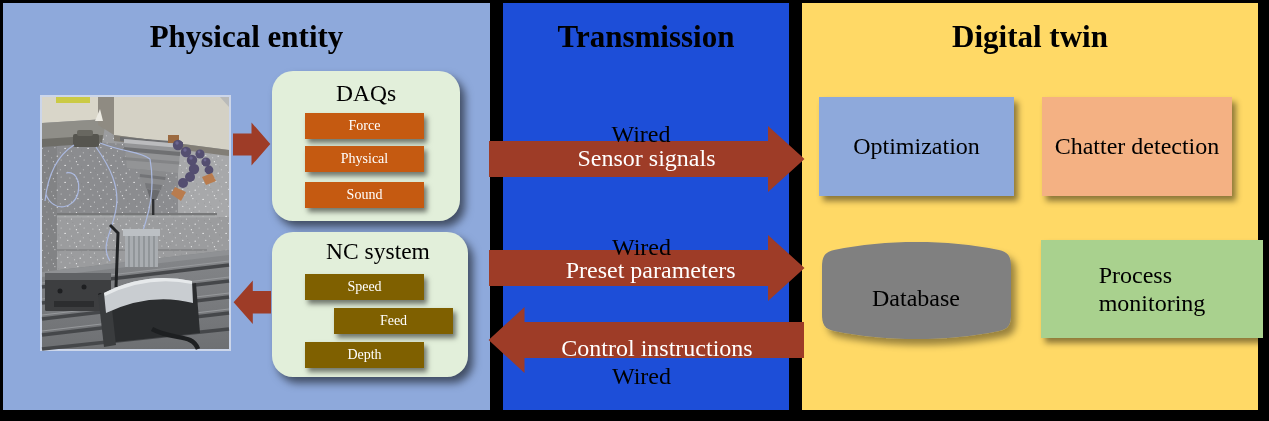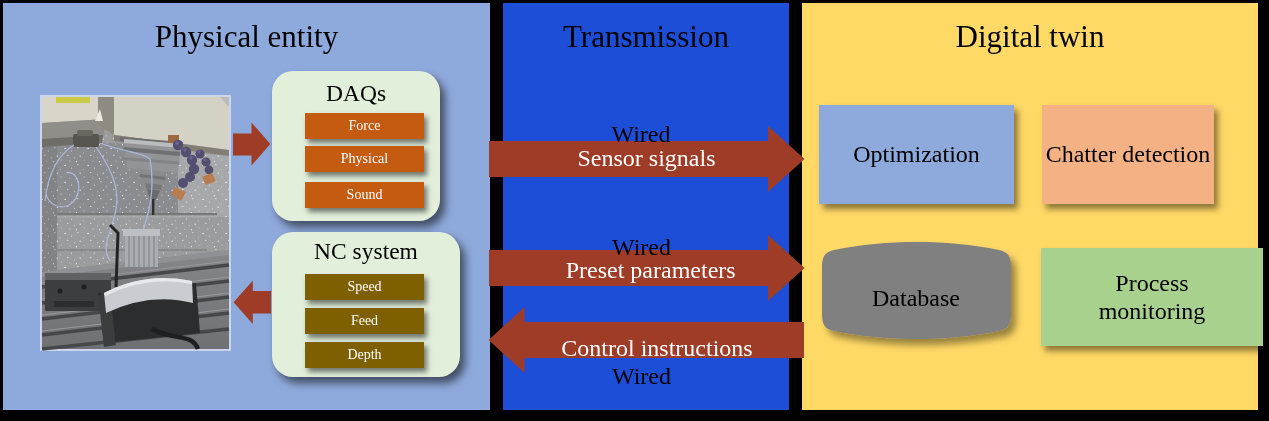--- a/index.html
+++ b/index.html
@@ -3,33 +3,33 @@
 <meta charset="utf-8">
 <style>
   html,body{margin:0;padding:0;}
   body{width:1269px;height:421px;background:#000;position:relative;overflow:hidden;
        font-family:"Liberation Serif", serif;}
   .panel{position:absolute;top:3px;height:407px;}
   .blue{left:3px;width:487px;background:#8EA9DB;}
   .green{left:503px;width:286px;background:#1d4ed8;}
   .yellow{left:802px;width:456px;background:#FFD966;}
   .title{position:absolute;top:15.5px;width:100%;text-align:center;
-         font-weight:normal;font-size:31px;color:#000;}
+         font-weight:bold;font-size:31px;color:#000;}
   .abs{position:absolute;}
   .roundbox{position:absolute;background:#E2EFDA;border-radius:21px;
             box-shadow:5px 6px 9px rgba(0,0,0,0.55);}
   .rbtitle{position:absolute;width:100%;text-align:center;font-size:23.5px;color:#000;line-height:1;}
   .btn{position:absolute;left:33px;width:119px;height:26px;text-align:center;
        color:#fff;font-size:14px;line-height:26px;
        box-shadow:3px 4px 5px rgba(0,0,0,0.5);}
   .orange{background:#C55A11;}
   .olive{background:#7F6000;}
   .dtbox{position:absolute;width:195px;height:99px;display:flex;align-items:center;
-         justify-content:center;text-align:center;font-size:24px;color:#000;
-         box-shadow:4px 5px 6px rgba(0,0,0,0.45);line-height:1.05;margin-top:8px;}
+         justify-content:center;text-align:left;font-size:24px;color:#000;
+         box-shadow:4px 5px 6px rgba(0,0,0,0.45);line-height:1.05;}
   .midlabel{position:absolute;text-align:center;font-size:24px;color:#000;white-space:nowrap;line-height:1;margin-top:8px;}
   .arrlabel{position:absolute;text-align:center;font-size:24px;color:#fff;white-space:nowrap;z-index:5;line-height:1;}
 </style>
 </head>
 <body>
 
 <div class="panel blue">
     <div class="title">Physical entity</div>
   </div>
 <div class="panel green">
@@ -173,31 +173,31 @@
     <line x1="99" y1="140" x2="99" y2="172"></line>
     <line x1="104" y1="140" x2="104" y2="172"></line>
     <line x1="109" y1="140" x2="109" y2="172"></line>
     <line x1="114" y1="140" x2="114" y2="172"></line>
   </g>
   <rect x="83" y="134" width="37" height="7" fill="#bcc0c4"></rect>
 
   <path d="M112,234 C 134,246 152,238 158,254" stroke="#1d1f21" stroke-width="4.5" fill="none"></path>
 </svg>
 
-<div class="roundbox" style="left:272px;top:71px;width:168px;height:150px;text-decoration:underline;">
+<div class="roundbox" style="left:272px;top:71px;width:188px;height:150px;text-decoration:underline;">
   <div class="rbtitle" style="top:10.5px;">DAQs</div>
   <div class="btn orange" style="top:41.5px;">Force</div>
   <div class="btn orange" style="top:75.2px;">Physical</div>
   <div class="btn orange" style="top:110.5px;">Sound</div>
 </div>
 
-<div class="roundbox" style="left:272px;top:232px;width:188px;height:145px;">
+<div class="roundbox" style="left:272px;top:232px;width:188px;height:145px;padding-left:8px;">
   <div class="rbtitle" style="top:7.7px;">NC system</div>
   <div class="btn olive" style="top:41.5px;">Speed</div>
-  <div class="btn olive" style="top:75.5px;">Feed</div>
+  <div class="btn olive" style="top:75.5px;margin-left:29px;">Feed</div>
   <div class="btn olive" style="top:110px;">Depth</div>
 </div>
 
 <svg class="abs" style="left:230px;top:118px;" width="44" height="52" viewBox="0 0 44 52">
   <polygon points="3,15.5 21.5,15.5 21.5,4.5 40.3,26 21.5,47.5 21.5,37.5 3,37.5" fill="#9E3C27"></polygon>
 </svg>
 <svg class="abs" style="left:230px;top:278px;" width="44" height="52" viewBox="0 0 44 52">
   <polygon points="41,13 22.8,13 22.8,2.5 3.6,24.3 22.8,46 22.8,35.5 41,35.5" fill="#9E3C27"></polygon>
 </svg>
 
@@ -214,21 +214,21 @@
 </svg>
 
 <div class="midlabel" style="left:498px;width:286px;top:113.5px;">Wired</div>
 <div class="arrlabel" style="left:503.5px;width:286px;top:146px;">Sensor signals</div>
 <div class="midlabel" style="left:498.5px;width:286px;top:226.5px;">Wired</div>
 <div class="arrlabel" style="left:507.7px;width:286px;top:258.3px;">Preset parameters</div>
 <div class="arrlabel" style="left:514px;width:286px;top:336px;">Control instructions</div>
 <div class="midlabel" style="left:498.5px;width:286px;top:355.5px;">Wired</div>
 
 <div class="dtbox" style="left:819px;top:97px;background:#8EA9DB;">Optimization</div>
-<div class="dtbox" style="left:1042px;top:97px;width:172px;background:#F4B183;">Chatter detection</div>
+<div class="dtbox" style="left:1042px;top:97px;width:190px;background:#F4B183;">Chatter detection</div>
 <div class="dtbox" style="left:1041px;top:240px;width:222px;height:98px;background:#A9D18E;line-height:28px;">Process<br>monitoring</div>
 
 <svg class="abs" style="left:814px;top:234px;" width="210" height="120" viewBox="0 0 210 120">
   <defs>
     <filter id="dbsh" x="-20%" y="-20%" width="150%" height="150%">
       <feDropShadow dx="5" dy="6" stdDeviation="3.5" flood-color="#000" flood-opacity="0.4"></feDropShadow>
     </filter>
   </defs>
   <path d="M8,33
            C 8,23 10,18.5 20,16 C 47,10.5 74,8 102.5,8 C 131,8 158,10.5 185,16 C 195,18.5 197,23 197,33

